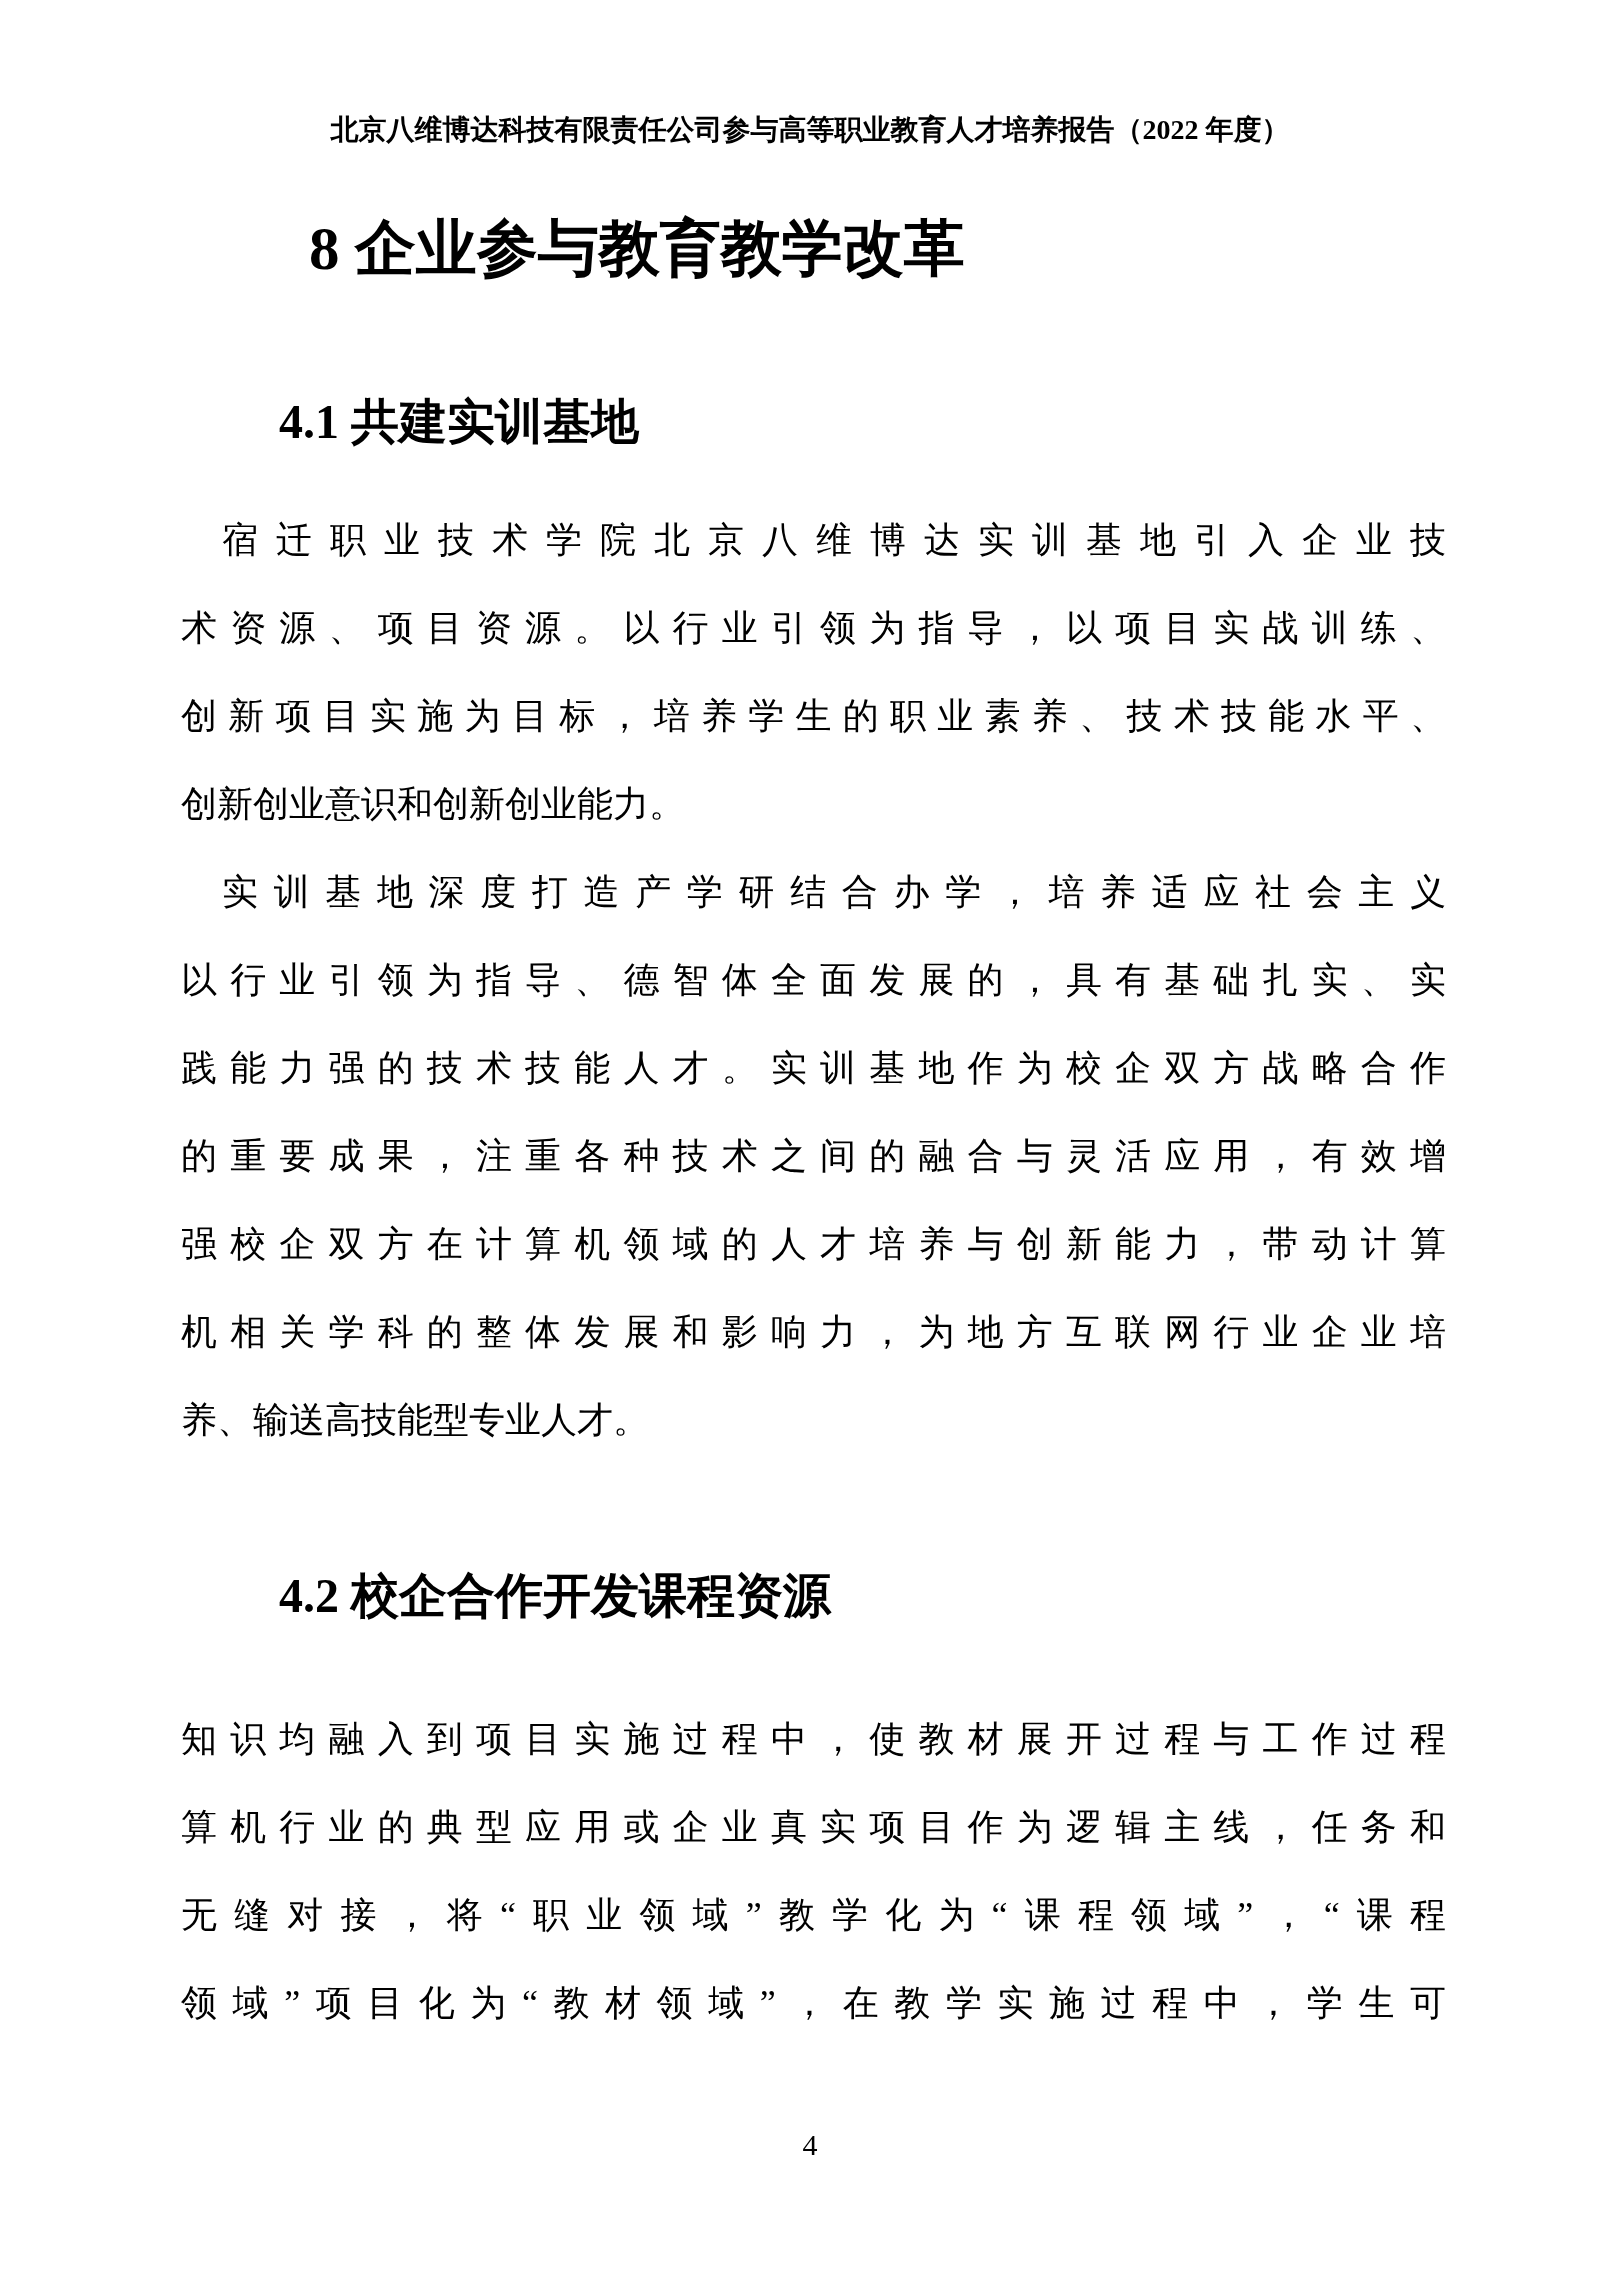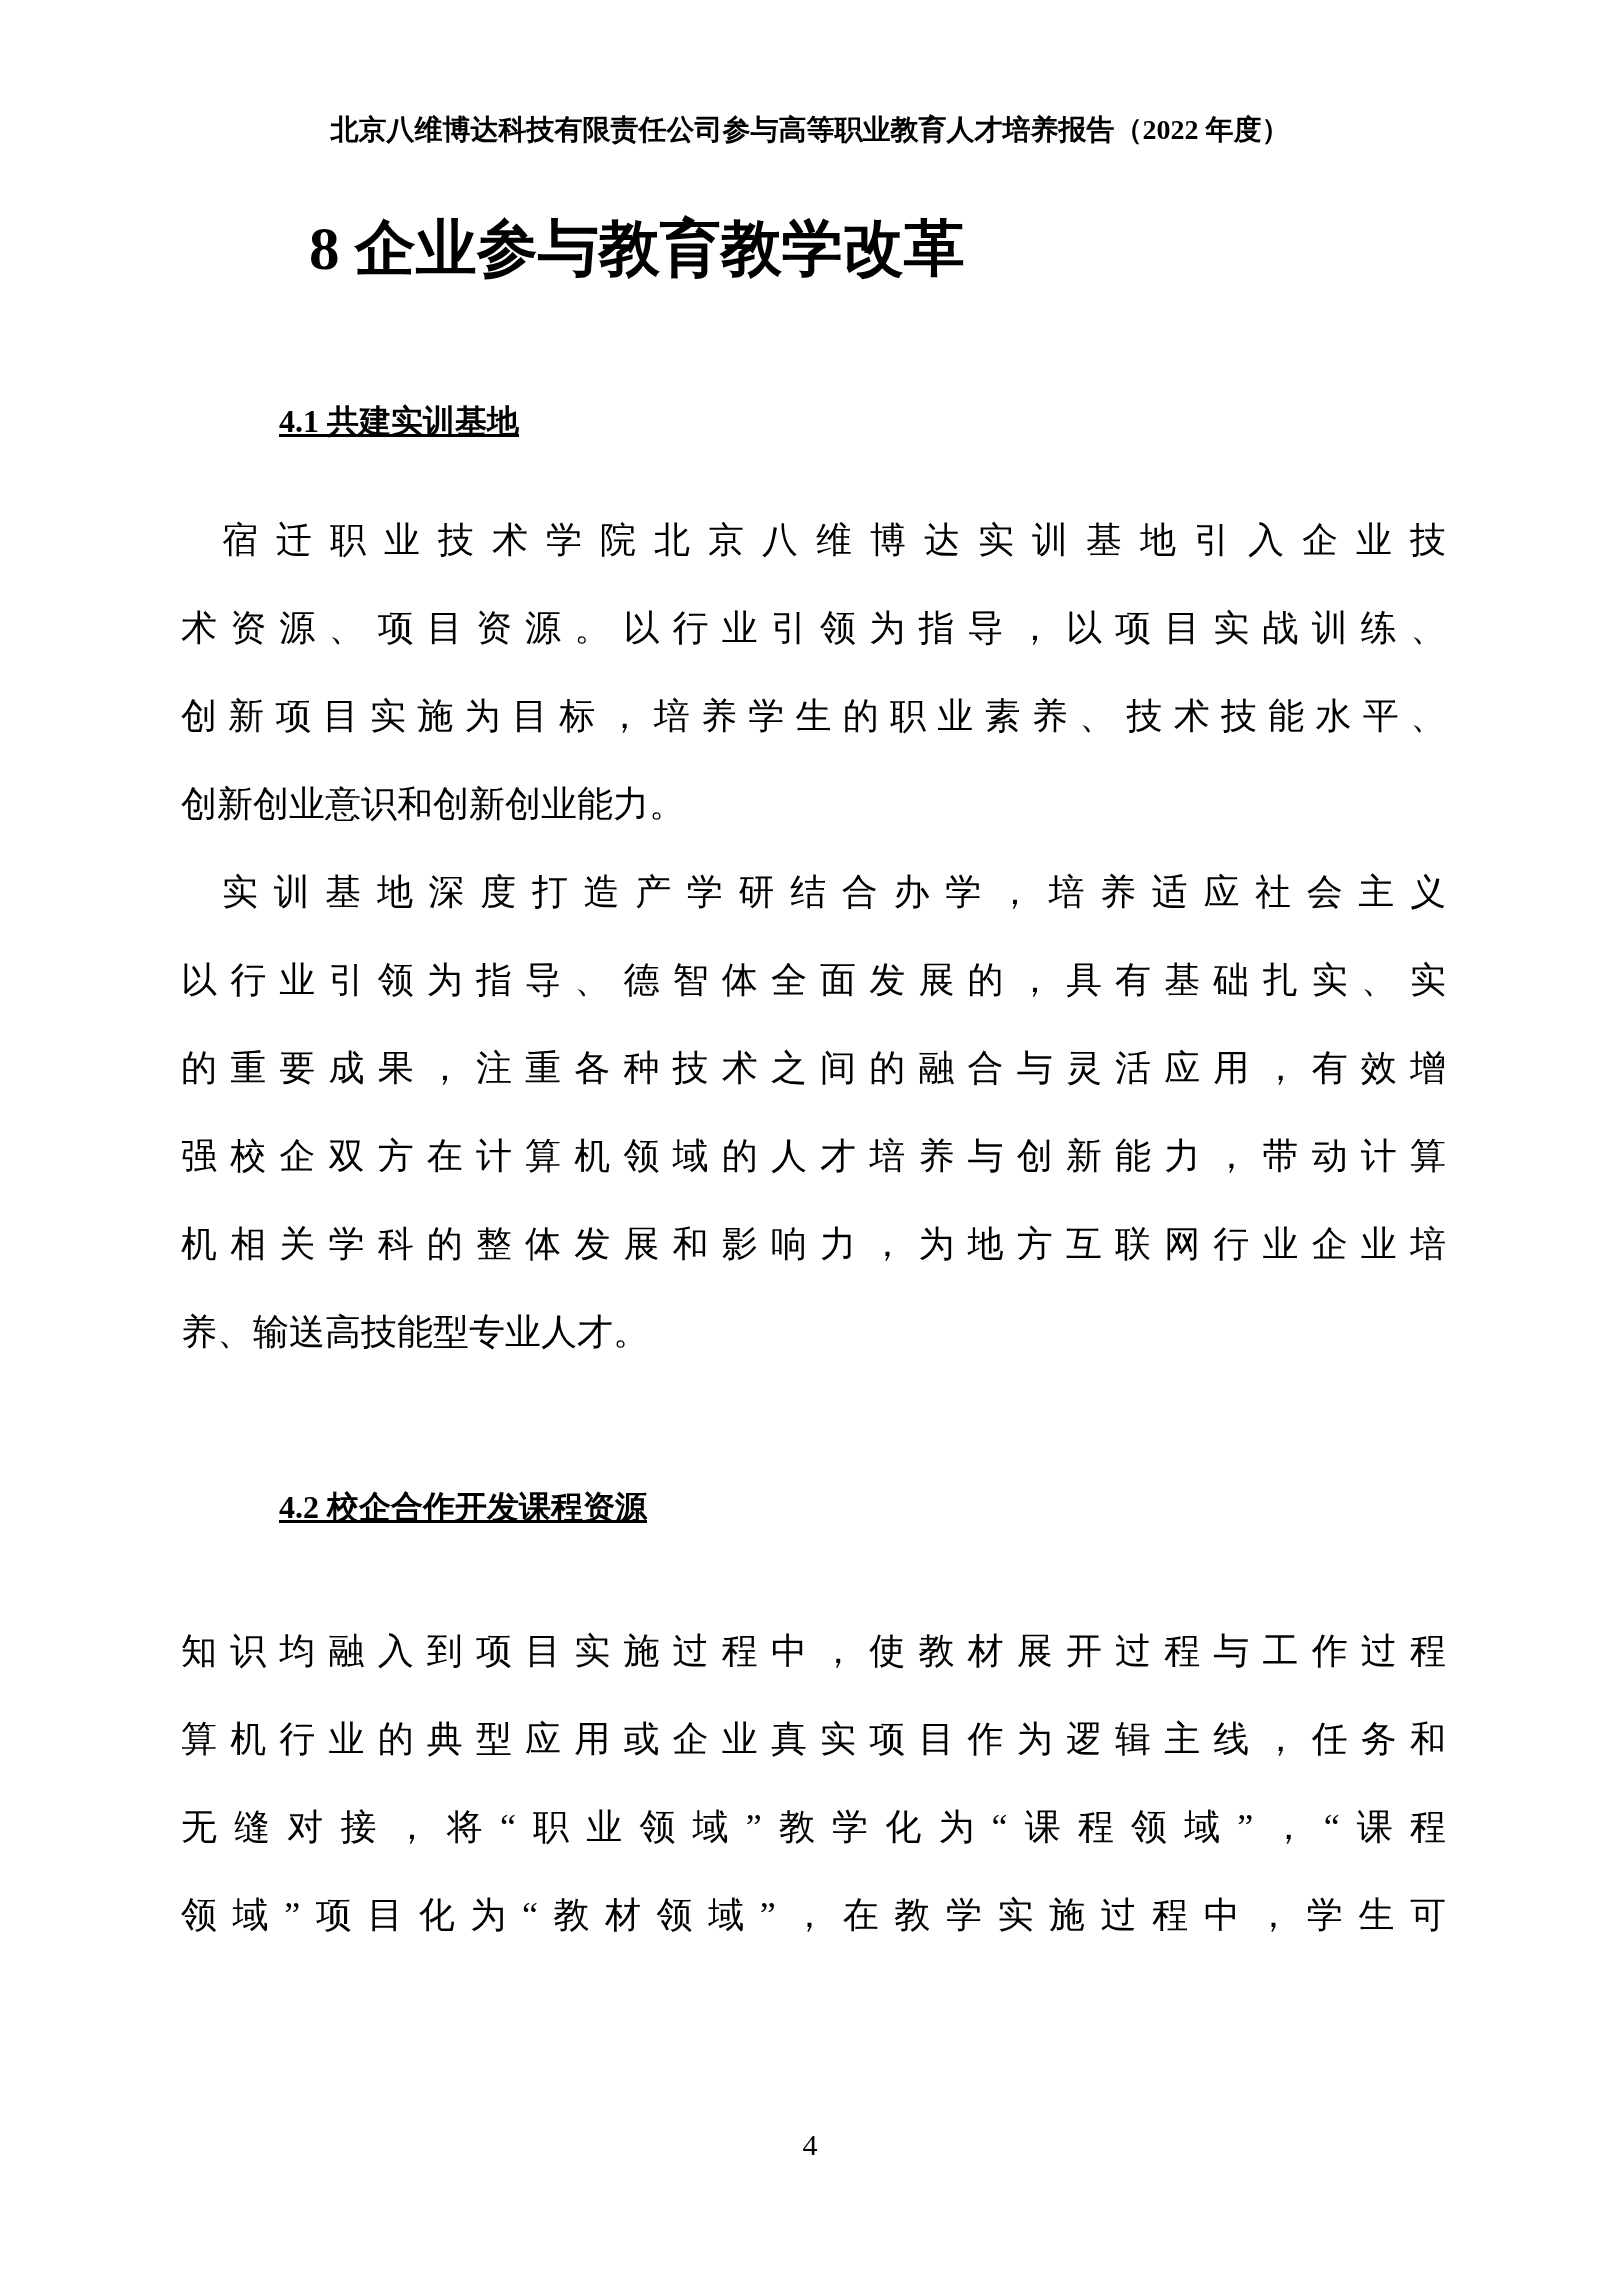--- a/index.html
+++ b/index.html
@@ -27,25 +27,24 @@
   }
   .chapter-title {
     margin: 61px 0 0 309px;
     font-size: 61px;
     font-weight: bold;
     line-height: 78px;
     height: 78px;
   }
   .section-heading {
     margin-left: 279px;
-    font-size: 32px;
+    font-size: 48px;
     font-weight: bold;
     line-height: 59px;
     height: 59px;
-    text-decoration: underline;
   }
   .sh1 { margin-top: 104px; margin-bottom: 45px; }
   .sh2 { margin-top: 102px; margin-bottom: 70px; }
   .body-text {
     margin: 0 174px 0 181px; 
   }
   .para { margin: 0; }
   .line {
     font-size: 36px;
     line-height: 88px;
@@ -81,20 +80,21 @@
   <div class="body-text">
     <div class="para">
       <div class="line first">宿迁职业技术学院北京八维博达实训基地引入企业技</div>
       <div class="line">术资源、项目资源。以行业引领为指导，以项目实战训练、</div>
       <div class="line">创新项目实施为目标，培养学生的职业素养、技术技能水平、</div>
       <div class="line last">创新创业意识和创新创业能力。</div>
     </div>
     <div class="para">
       <div class="line first">实训基地深度打造产学研结合办学，培养适应社会主义</div>
       <div class="line">以行业引领为指导、德智体全面发展的，具有基础扎实、实</div>
+      <div class="line">践能力强的技术技能人才。实训基地作为校企双方战略合作</div>
       <div class="line">的重要成果，注重各种技术之间的融合与灵活应用，有效增</div>
       <div class="line">强校企双方在计算机领域的人才培养与创新能力，带动计算</div>
       <div class="line">机相关学科的整体发展和影响力，为地方互联网行业企业培</div>
       <div class="line last">养、输送高技能型专业人才。</div>
     </div>
   </div>
 
   <div class="section-heading sh2">4.2 校企合作开发课程资源</div>
 
   <div class="body-text">

